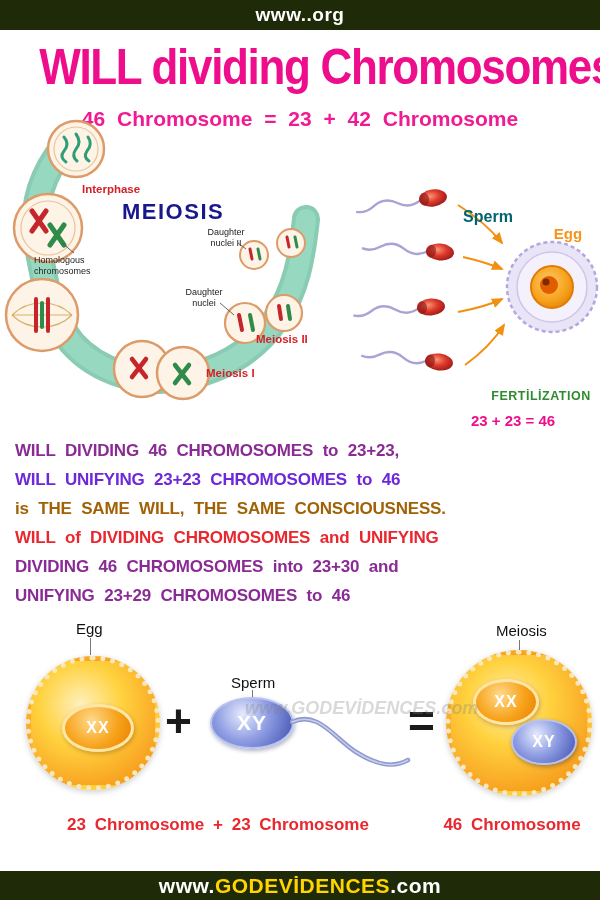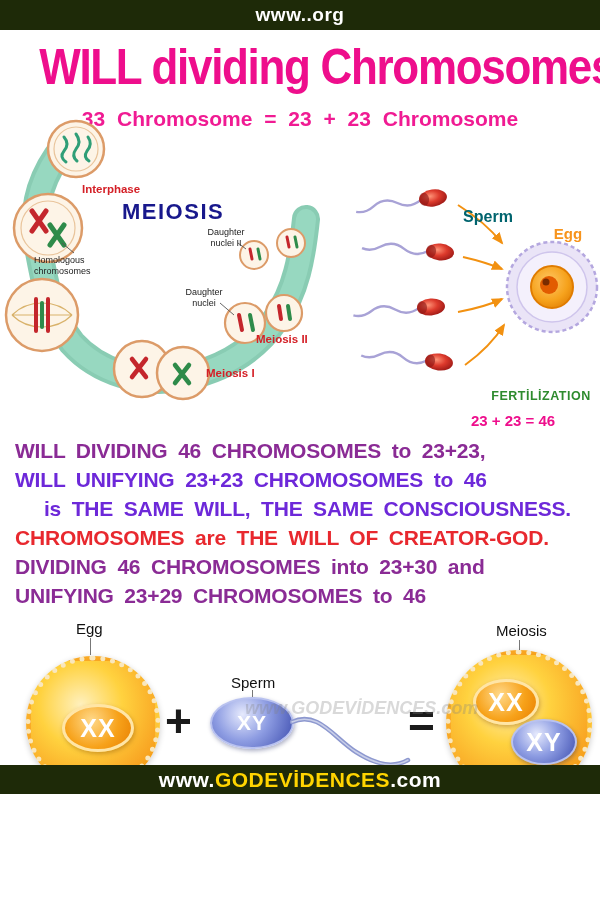--- a/index.html
+++ b/index.html
@@ -1,18 +1,18 @@
 <!DOCTYPE html>
 <html><head>
 <meta charset="utf-8">
 <style>
   * { margin:0; padding:0; box-sizing:border-box; }
   html,body { background:#ffffff; }
   body { font-family:"Liberation Sans", sans-serif; }
-  .poster { position:relative; width:600px; height:794px; background:#ffffff; overflow:hidden; }
+  .poster { position:relative; width:600px; height:900px; background:#ffffff; overflow:hidden; }
 
   
   .banner { height:30px; background:#1E2A08; display:flex; align-items:center; justify-content:center;
             font-weight:bold; font-size:19px; letter-spacing:.5px; }
   .banner .white { color:#ffffff; }
   .banner .gold  { color:#FFD400; }
   .footer { position:absolute; bottom:0; left:0; right:0; height:29px; font-size:21px; }
 
   
   .title { text-align:center; margin-top:10px; color:#EE0E8C; }
@@ -27,34 +27,34 @@
   .mid { text-anchor:middle; }
   .lbl-red { font-size:11.5px; font-weight:bold; fill:#D42027; }
   .lbl-heading { font-size:22px; font-weight:bold; fill:#18188C; letter-spacing:1.5px; }
   .lbl-sperm { font-size:16px; font-weight:bold; fill:#00646E; text-anchor:middle; }
   .lbl-egg { font-size:15px; font-weight:bold; fill:#F7941D; text-anchor:middle; }
   .lbl-fert { font-size:12.5px; font-weight:bold; fill:#2E8B2E; text-anchor:middle; letter-spacing:.5px; }
   .lbl-eq { font-size:15px; font-weight:bold; fill:#EE0E8C; text-anchor:middle; }
 
   
   .message { margin-top:6px; padding-left:15px; }
-  .message-line { font-size:21px; font-weight:bold; line-height:29px; word-spacing:5px; letter-spacing:-.2px; white-space:nowrap; }
+  .message-line { font-size:17px; font-weight:bold; line-height:29px; word-spacing:5px; letter-spacing:-.2px; white-space:nowrap; }
 
   
   .bottom-diagram { position:relative; height:200px; }
   .diagram-label { position:absolute; font-size:15px; color:#111111; }
   .pointer { position:absolute; width:1px; background:#777777; }
   .egg-circle { position:absolute; left:26px; top:46px; width:134px; height:134px; border-radius:50%;
                 background:radial-gradient(circle at 40% 35%, #FFF0BD 0%, #FFD23F 38%, #F9A825 72%, #EE8D00 100%);
                 border:5px dotted #F9E7BD; box-shadow:0 2px 6px rgba(0,0,0,.2); }
   .zygote-circle { position:absolute; left:446px; top:40px; width:146px; height:146px; border-radius:50%;
                 background:radial-gradient(circle at 42% 35%, #FFEFB5 0%, #FFD23F 35%, #F9A825 70%, #EE8D00 100%);
                 border:5px dotted #F9E7BD; box-shadow:0 2px 6px rgba(0,0,0,.2); }
   .chrom-oval { position:absolute; display:flex; align-items:center; justify-content:center; border-radius:50%;
-                color:#ffffff; font-weight:bold; font-size:25px; letter-spacing:1px; }
+                color:#ffffff; font-weight:bold; font-size:16px; letter-spacing:1px; }
   .oval-orange { background:radial-gradient(circle at 40% 32%, #FFD98A 0%, #F7A21A 55%, #E87E00 100%);
                  border:3px solid #FFE5A6; box-shadow:1px 2px 4px rgba(120,60,0,.35); }
   .oval-blue { background:radial-gradient(circle at 38% 32%, #E6EAFD 0%, #8D9CE2 45%, #3C4CAE 100%);
                border:2px solid #B9C2EF; box-shadow:1px 2px 4px rgba(20,30,90,.35); }
   .egg-xx { left:31px; top:43px; width:72px; height:48px; }
   .zygote-xx { left:22px; top:24px; width:66px; height:46px; }
   .zygote-xy { left:60px; top:64px; width:66px; height:46px; }
   .sperm-head { left:210px; top:87px; width:84px; height:52px; font-size:21px; }
   .op-sign { position:absolute; font-size:46px; font-weight:bold; color:#1B1B1B; }
   .watermark { position:absolute; left:245px; top:88px; font-size:18px; font-weight:bold; font-style:italic;
@@ -72,21 +72,21 @@
 <div class="poster">
 
   <header class="banner">
     <span class="white">www.</span>
       <span class="white">.org</span>
   </header>
 
   <div class="title">
     <span class="title-inner">WILL dividing Chromosomes</span>
   </div>
-  <div class="subtitle">33 Chromosome = 23 + 23 Chromosome</div>
+  <div class="subtitle">46 Chromosome = 23 + 42 Chromosome</div>
 
   <div class="illustration">
     <svg width="600" height="283" viewBox="0 0 600 283">
       <defs>
         <radialGradient id="spermHeadGrad" cx="40%" cy="38%" r="75%">
           <stop offset="0%" stop-color="#FF9478"></stop>
           <stop offset="45%" stop-color="#DD3A2C"></stop>
           <stop offset="100%" stop-color="#8C1010"></stop>
         </radialGradient>
         <radialGradient id="yolkGrad" cx="42%" cy="38%" r="75%">
@@ -209,22 +209,22 @@
       <text x="488" y="75" class="lbl-sperm">Sperm</text>
       <text x="568" y="92" class="lbl-egg">Egg</text>
       <text x="541" y="253" class="lbl-fert">FERTİLİZATION</text>
       <text x="513" y="279" class="lbl-eq">23 + 23 = 46</text>
     </svg>
   </div>
 
   <div class="message">
     <div class="message-line" style="color: rgb(138, 43, 149);">WILL DIVIDING 46 CHROMOSOMES to 23+23,</div>
     <div class="message-line" style="color: #6d28d9;">WILL UNIFYING 23+23 CHROMOSOMES to 46</div>
-    <div class="message-line" style="color: #6d28d9; text-align: center;">is THE SAME WILL, THE SAME CONSCIOUSNESS.</div>
-    <div class="message-line" style="color: rgb(232, 40, 46);">CHROMOSOMES are THE WILL OF CREATOR-GOD.</div>
+    <div class="message-line" style="color: #a16207;">is THE SAME WILL, THE SAME CONSCIOUSNESS.</div>
+    <div class="message-line" style="color: rgb(232, 40, 46);">WILL of DIVIDING CHROMOSOMES and UNIFYING</div>
     <div class="message-line" style="color: rgb(138, 43, 149);">DIVIDING 46 CHROMOSOMES into 23+30 and</div>
     <div class="message-line" style="color: rgb(138, 43, 149);">UNIFYING 23+29 CHROMOSOMES to 46</div>
   </div>
 
   <div class="bottom-diagram">
     <div class="diagram-label" style="left:76px; top:10px;">Egg</div>
     <div class="pointer" style="left:90px; top:28px; height:17px;"></div>
     <div class="egg-circle">
       <div class="chrom-oval oval-orange egg-xx">XX</div>
     </div>
@@ -244,20 +244,24 @@
     <div class="diagram-label" style="left:496px; top:12px;">Meiosis</div>
     <div class="pointer" style="left:519px; top:30px; height:10px;"></div>
     <div class="zygote-circle">
       <div class="chrom-oval oval-orange zygote-xx">XX</div>
       <div class="chrom-oval oval-blue zygote-xy">XY</div>
     </div>
 
     <div class="watermark">www.GODEVİDENCES.com</div>
   </div>
 
+  <div class="captions">
+    <div class="caption caption-left">23 Chromosome + 23 Chromosome</div>
+    <div class="caption caption-right">46 Chromosome</div>
+  </div>
 
   <footer class="banner footer">
     <span class="white">www.</span>
       <span class="gold">GODEVİDENCES</span>
       <span class="white">.com</span>
   </footer>
 
 </div>
 
 </body></html>

